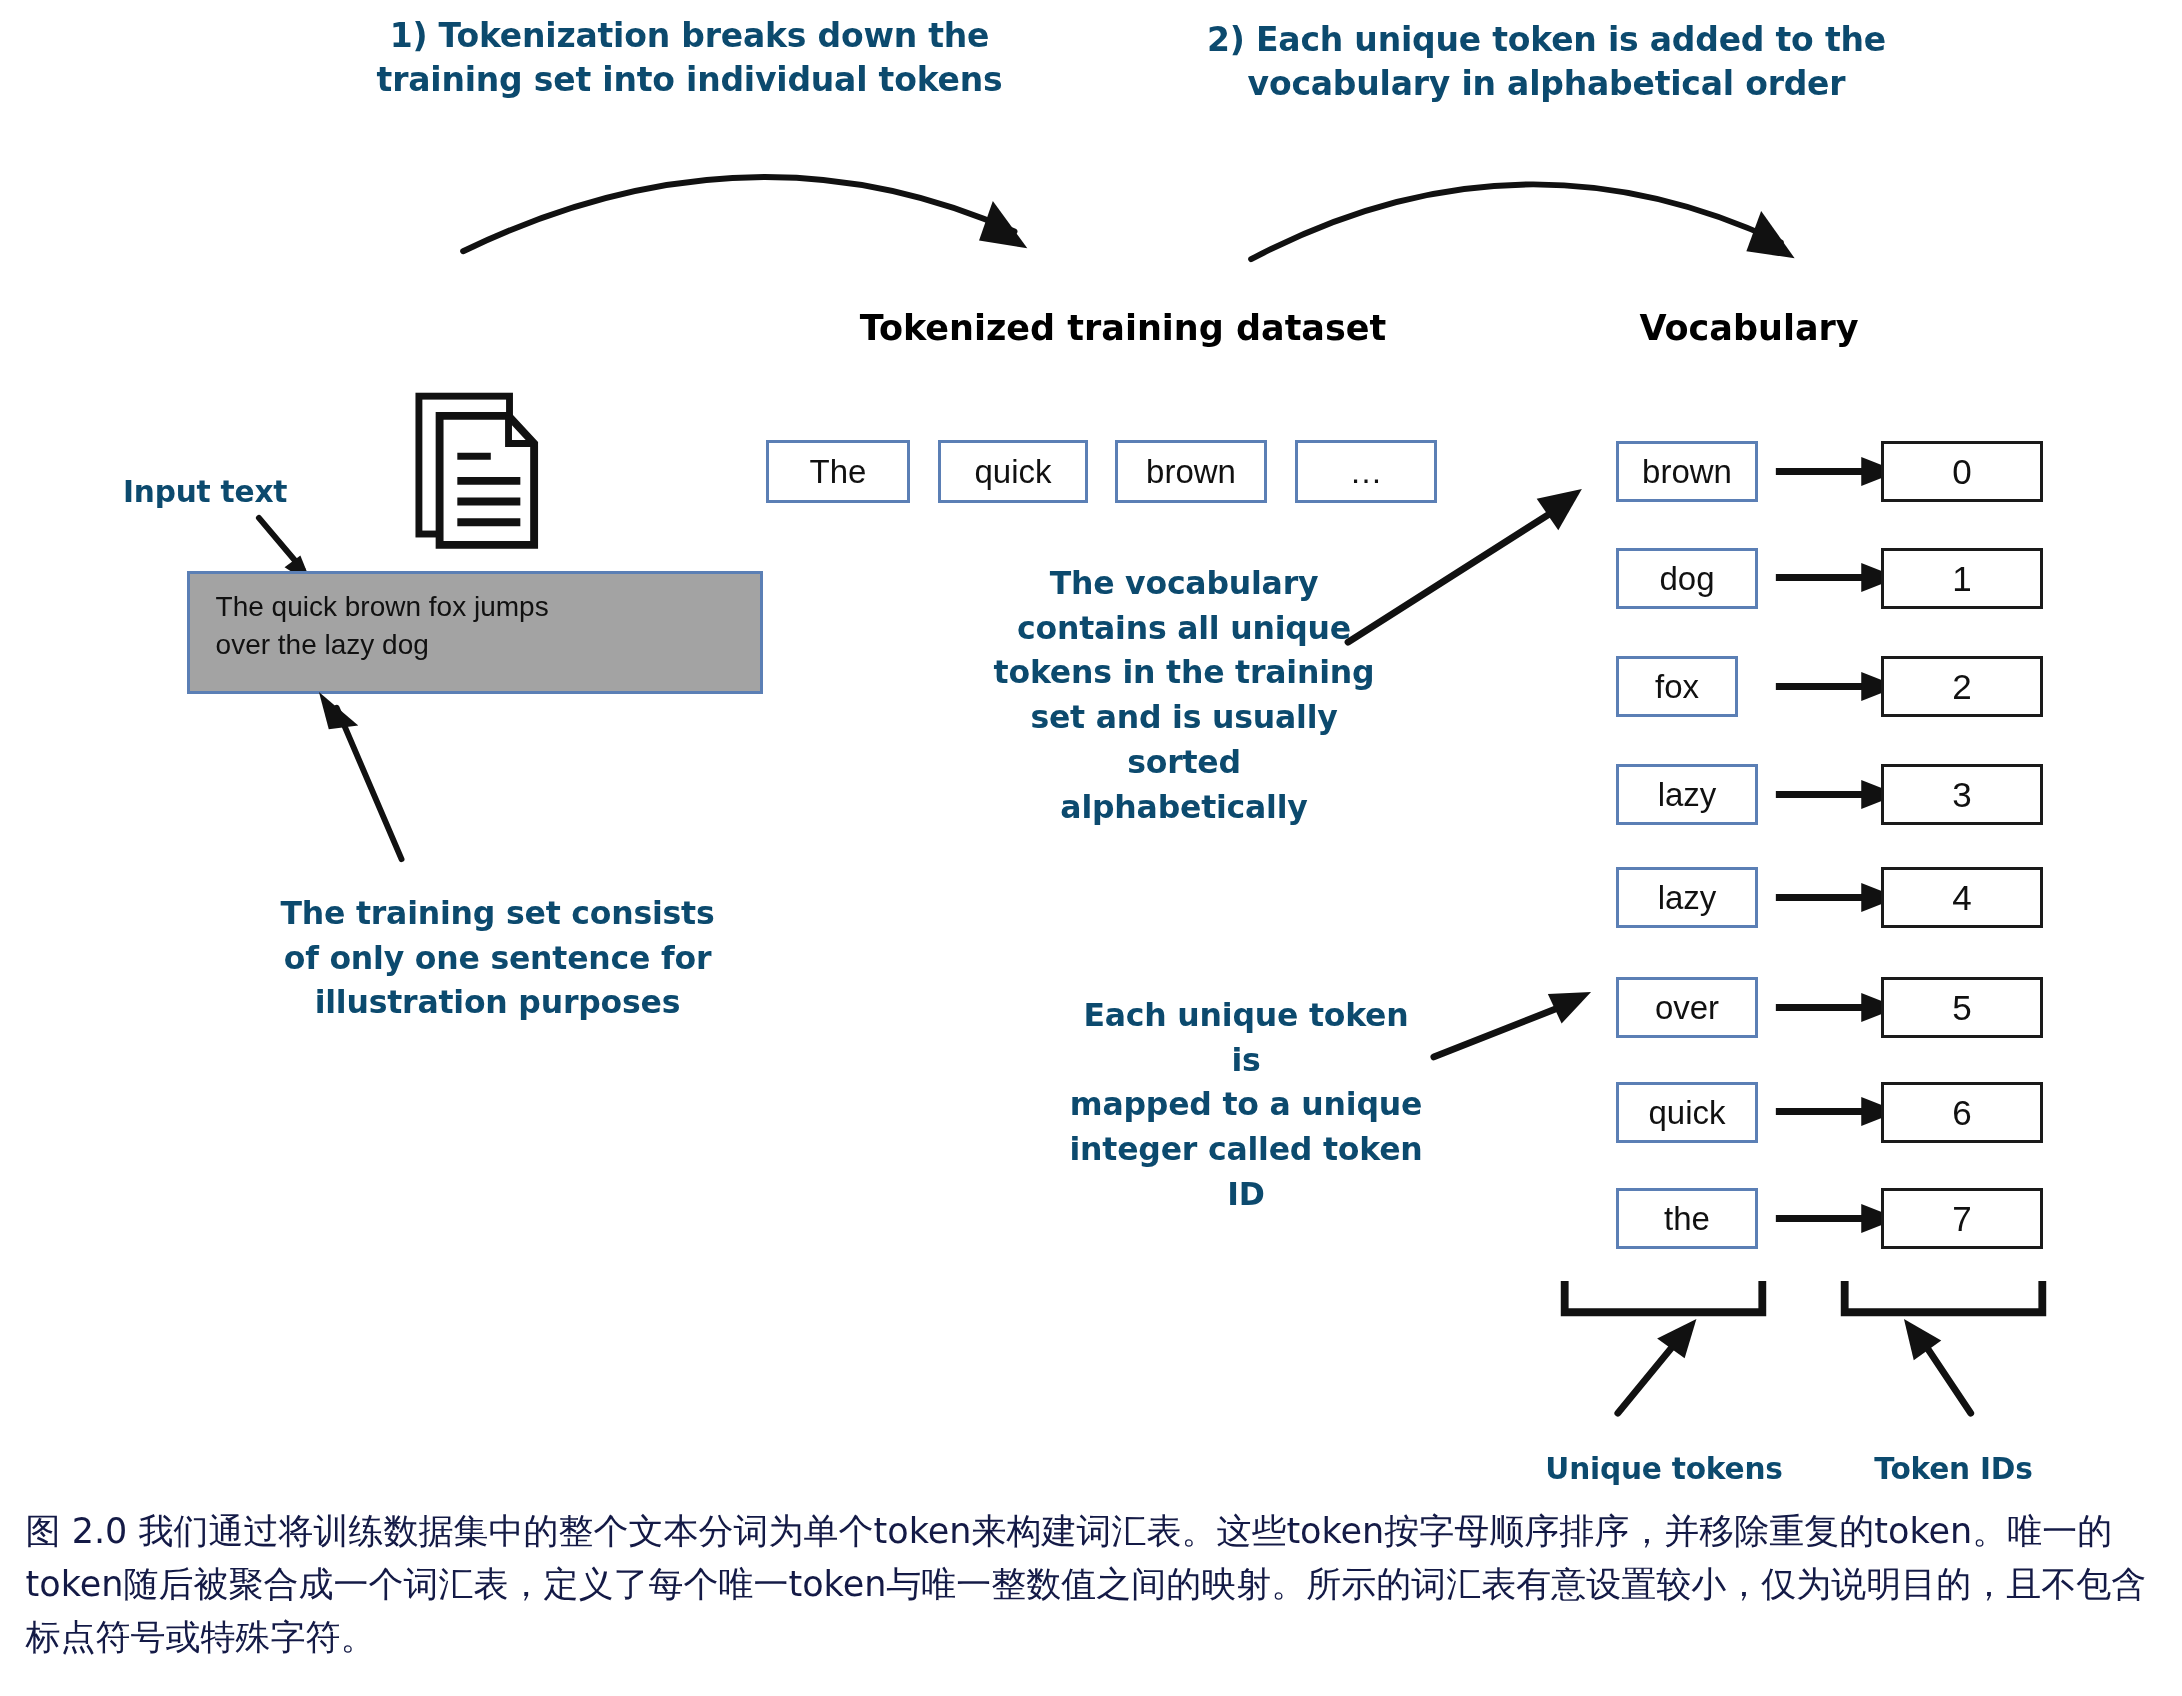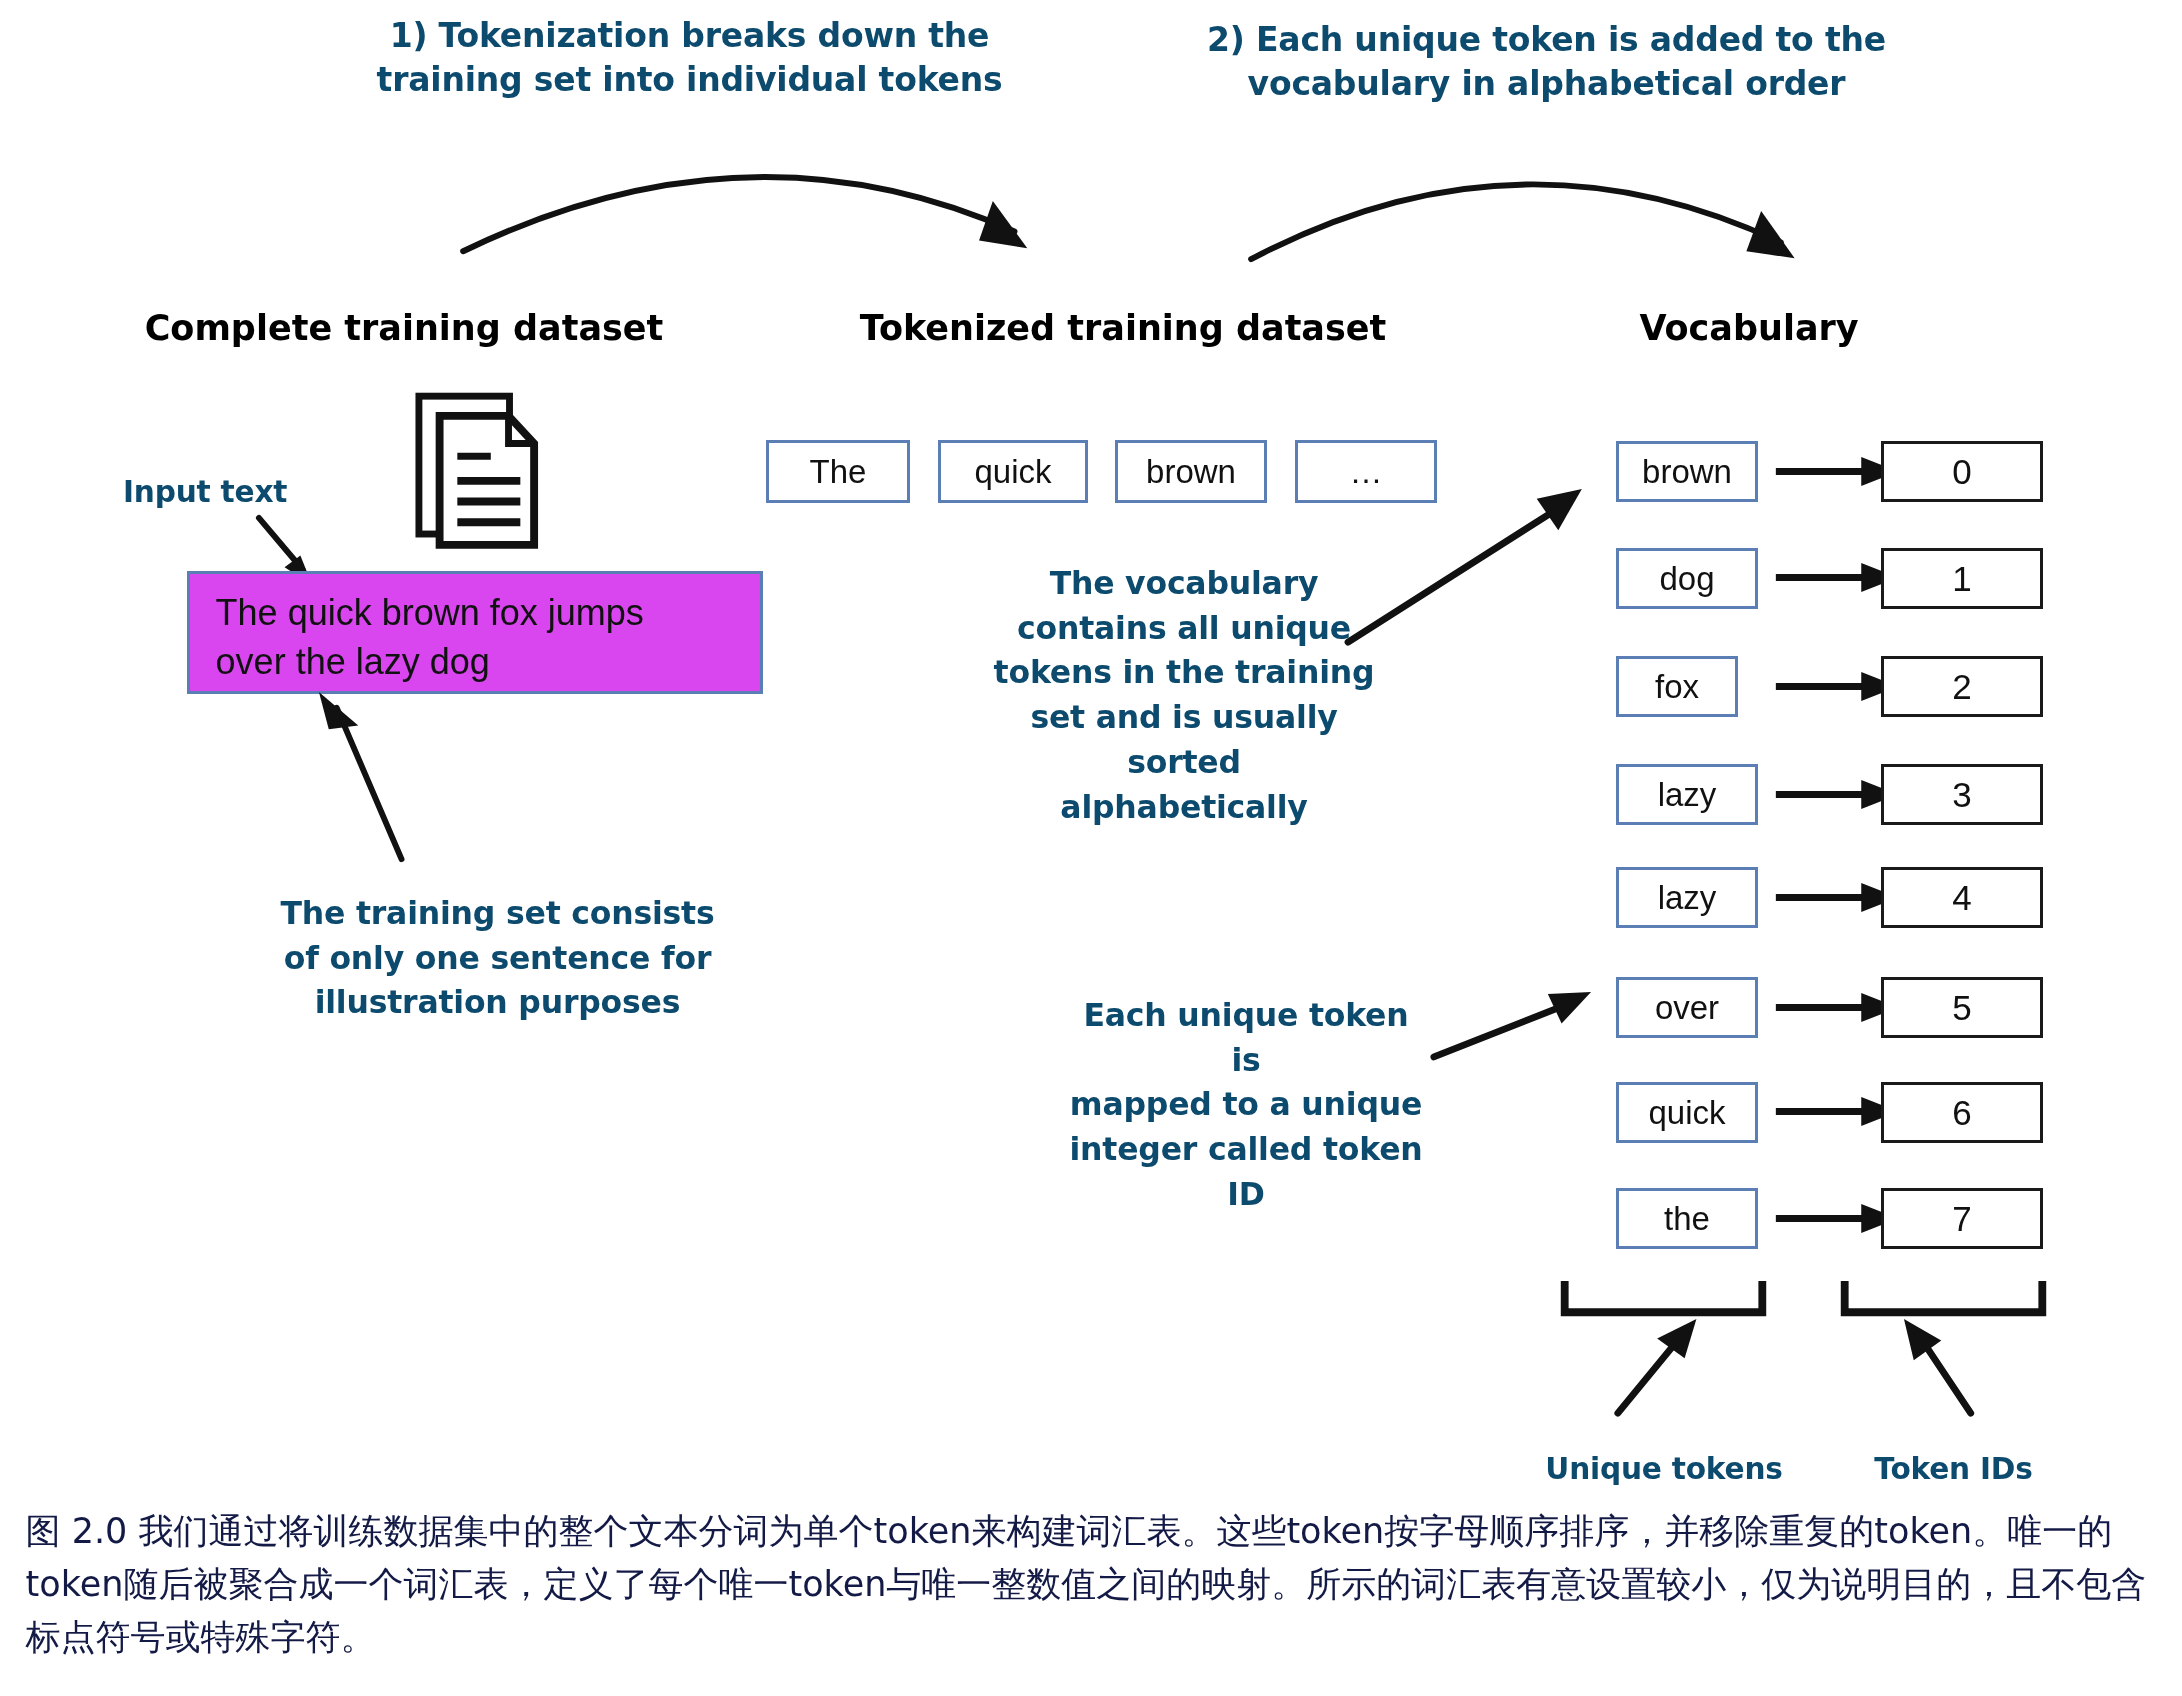--- a/index.html
+++ b/index.html
@@ -59,25 +59,25 @@
     box-sizing: border-box;
     display: flex;
     align-items: center;
     justify-content: center;
     font-family: "Liberation Sans", sans-serif;
     font-size: 35px;
     color: #111111;
   }
   .input-box {
     border: 3px solid #5B7FB5;
-    background: #d946ef;
+    background: #a3a3a3;
     box-sizing: border-box;
     padding: 13.8px 0 0 25.6px;
     font-family: "Liberation Sans", sans-serif;
-    font-size: 36px;
+    font-size: 28px;
     line-height: 1.38;
     color: #111111;
     white-space: pre-line;
   }
 
   
   .caption {
     font-family: "DejaVu Sans", sans-serif;
     font-size: 35px;
     line-height: 1.52;
@@ -101,21 +101,20 @@
   </svg>
 
   <div class="abs anno anno-step" style="left:1182px; top:17.7px; width:729px;">2) Each unique token is added to the
 vocabulary in alphabetical order</div>
 
   <svg class="abs" style="left:1241px; top:146px; width:611px; height:128px;" viewBox="0 0 620 130">
     <path d="M 10 115 Q 280 -28 548 98" stroke="#111111" stroke-width="6" fill="none" stroke-linecap="round"></path>
     <path d="M 528 66 L 562 114 L 513 107 Z" fill="#111111"></path>
   </svg>
 
-  <div class="abs section-title" style="left:89px; top:308px; width:630px;">Complete training dataset</div>
 
   <div class="abs section-title" style="left:808px; top:308px; width:630px;">Tokenized training dataset</div>
 
   <div class="abs section-title" style="left:1537px; top:308px; width:424px;">Vocabulary</div>
 
   <svg class="abs" style="left:414px; top:392px; width:128px; height:158px;" viewBox="0 0 130 160">
 
     <rect x="5" y="4" width="92" height="140" fill="#ffffff" stroke="#111111" stroke-width="7"></rect>
 
     <path d="M 26 24 L 96 24 L 122 52 L 122 155 L 26 155 Z" fill="#ffffff" stroke="#111111" stroke-width="8" stroke-linejoin="miter"></path>

